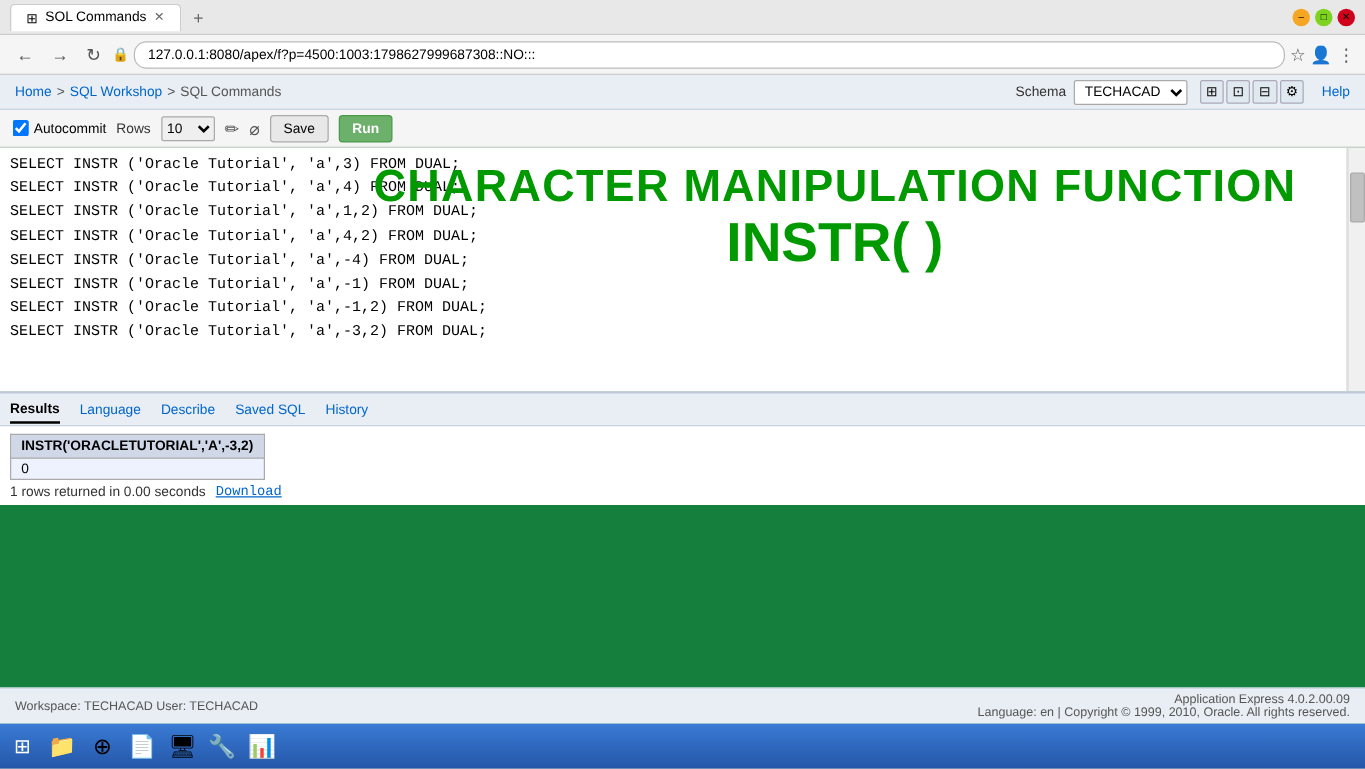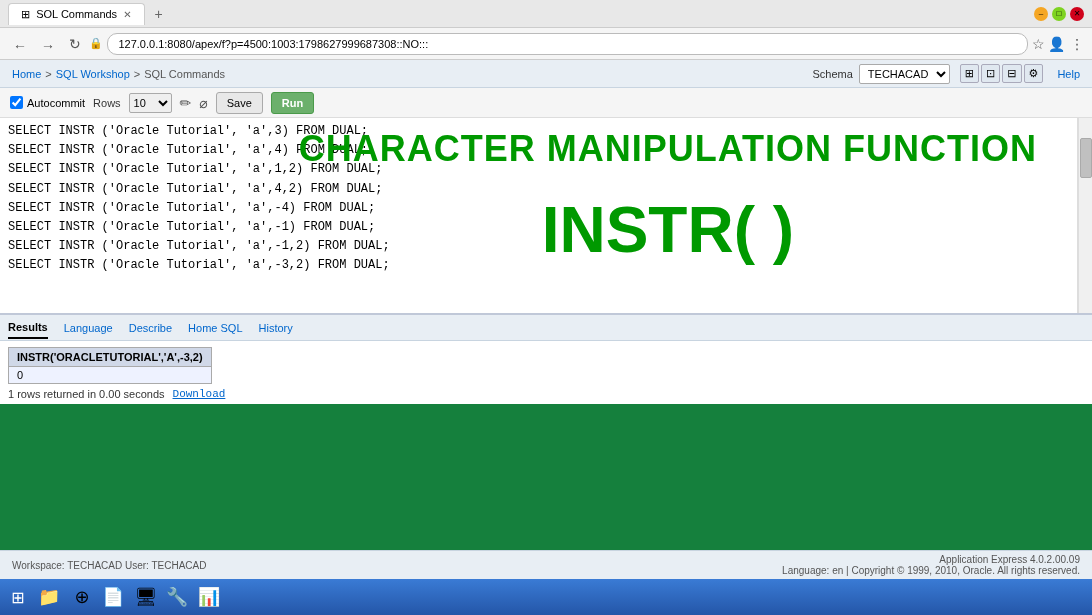--- a/index.html
+++ b/index.html
@@ -48,21 +48,21 @@
     .save-btn { background: #e8e8e8; }
     .run-btn { background: #6cb06c; color: white; font-weight: bold; border-color: #4a9a4a; }
     .icon-btn { background: none; border: none; cursor: pointer; font-size: 14px; color: #555; }
 
     
     .sql-area { display: flex; flex: 1; overflow: hidden; }
     .sql-editor { flex: 1; background: white; padding: 4px 8px; font-family: 'Courier New', monospace; font-size: 12px; color: #000; overflow-y: auto; border-right: 1px solid #ddd; position: relative; }
     .sql-line { line-height: 1.6; white-space: pre; }
     .overlay-text { position: absolute; top: 10px; right: 40px; pointer-events: none; }
     .char-manip-title { color: #009900; font-size: 36px; font-weight: bold; font-family: Arial, sans-serif; letter-spacing: 1px; }
-    .instr-title { color: #009900; font-size: 64px; font-weight: bold; font-family: Arial, sans-serif; margin-top: 23px; text-align: center; }
+    .instr-title { color: #009900; font-size: 44px; font-weight: bold; font-family: Arial, sans-serif; margin-top: 0; text-align: center; }
     .scrollbar-v { width: 14px; background: #f0f0f0; border-left: 1px solid #ddd; display: flex; flex-direction: column; align-items: center; }
     .scrollbar-thumb { width: 12px; height: 40px; background: #c0c0c0; border: 1px solid #aaa; border-radius: 2px; margin-top: 20px; }
 
     
     .results-section { border-top: 2px solid #c0c8d8; background: white; }
     .results-tabs { display: flex; align-items: center; background: #e8eef4; border-bottom: 1px solid #c8d4e0; padding: 0 8px; height: 26px; gap: 16px; }
     .result-tab { font-size: 11px; color: #0066cc; cursor: pointer; padding: 4px 0; text-decoration: none; }
     .result-tab.active { color: #000; font-weight: bold; border-bottom: 2px solid #000; }
     .results-content { padding: 4px 8px; }
     .results-table { border-collapse: collapse; margin-top: 2px; padding-left: 12px; }
@@ -176,21 +176,21 @@
       <div class="scrollbar-v">
         <div class="scrollbar-thumb"></div>
       </div>
     </div>
 
     <div class="results-section">
       <div class="results-tabs">
         <a class="result-tab active">Results</a>
         <a class="result-tab">Language</a>
         <a class="result-tab">Describe</a>
-        <a class="result-tab">Home SQL</a>
+        <a class="result-tab">Saved SQL</a>
         <a class="result-tab">History</a>
       </div>
       <div class="results-content">
         <table class="results-table">
           <thead>
             <tr>
               <th>INSTR('ORACLETUTORIAL','A',-3,2)</th>
             </tr>
           </thead>
           <tbody>

